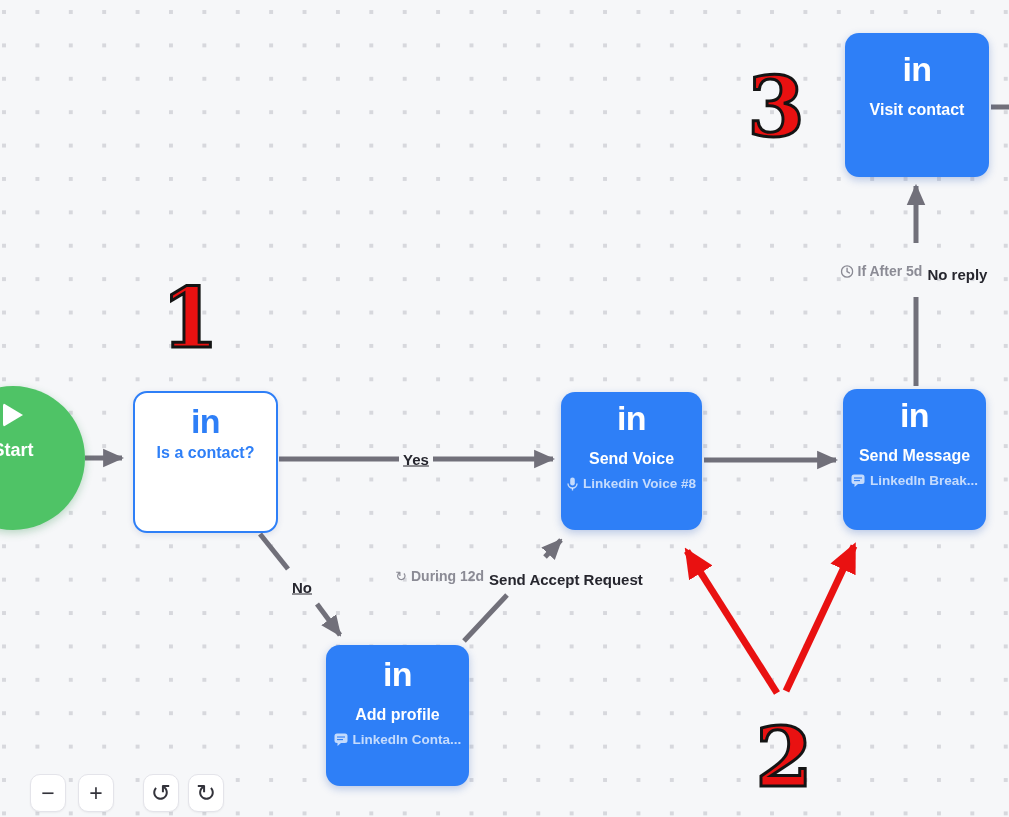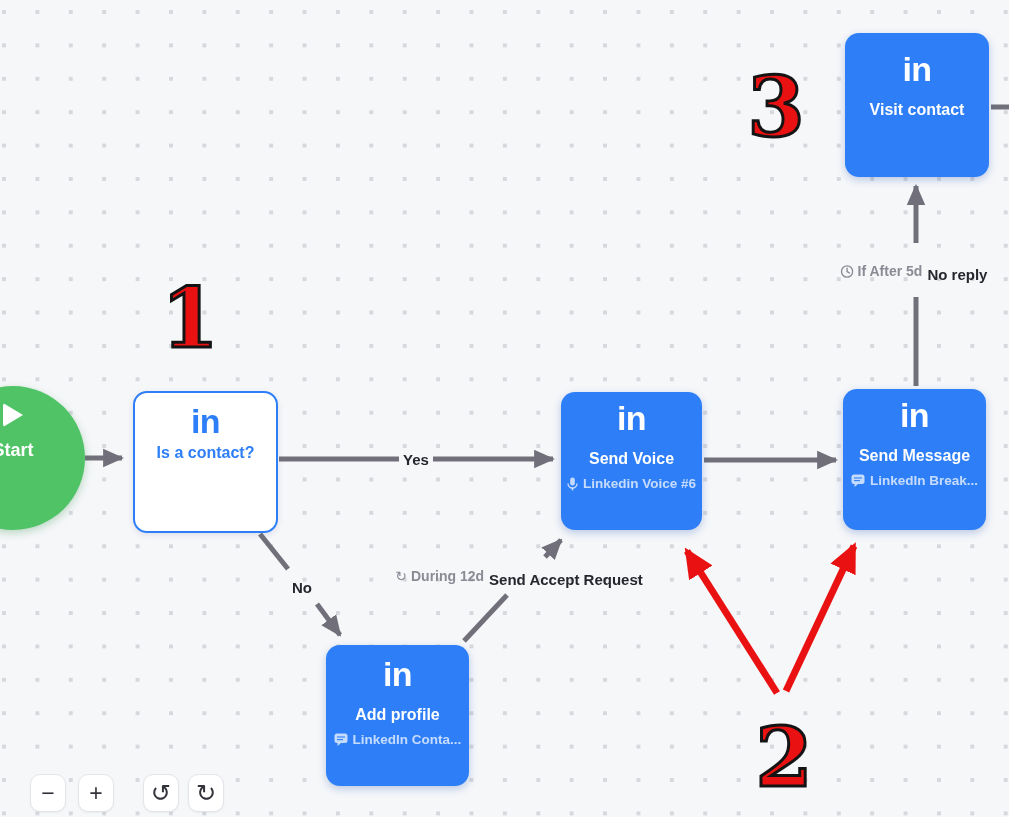--- a/index.html
+++ b/index.html
@@ -52,21 +52,21 @@
   .play-tri{
     margin-top:17px;width:0;height:0;
     border-left:20px solid #fff;border-top:12px solid transparent;border-bottom:12px solid transparent;
     border-radius:3px;
   }
   .start-label{margin-top:13px;font-size:18px;font-weight:bold;line-height:20px;}
 
   
   .edge-label{
     position:absolute;transform:translate(-50%,-50%);
-    font-size:15px;font-weight:bold;color:#26262E;white-space:nowrap;
+    font-size:15px;font-weight:bold;color:#26262E;white-space:nowrap;text-decoration:underline;
   }
   .edge-label-group{
     position:absolute;transform:translate(-50%,-50%);
     display:flex;flex-direction:row;align-items:center;gap:5px;white-space:nowrap;
   }
   .lbl-gray{
     display:flex;align-items:center;gap:4px;
     font-size:14px;font-weight:bold;color:#8B8B95;line-height:15px;
   }
   .lbl-dark{font-size:15px;font-weight:bold;color:#26262E;line-height:16px;margin-top:8px;}
@@ -136,21 +136,21 @@
 
   <div class="node-card blue-node" style="left:561px;top:392px;width:141px;height:138px;padding-top:6px;">
     <span class="in-logo">in</span>
     <div class="node-title">Send Voice</div>
     <div class="node-sub">
       <svg width="11" height="14" viewBox="0 0 11 14">
         <rect x="3.2" y="0.5" width="4.6" height="8" rx="2.3" fill="rgba(255,255,255,0.72)"></rect>
         <path d="M1 6.5 a4.5 4.5 0 0 0 9 0" stroke="rgba(255,255,255,0.72)" stroke-width="1.4" fill="none"></path>
         <line x1="5.5" y1="11" x2="5.5" y2="13.5" stroke="rgba(255,255,255,0.72)" stroke-width="1.4"></line>
       </svg>
-      <span>Linkedin Voice #6</span>
+      <span>Linkedin Voice #8</span>
     </div>
   </div>
 
   <div class="node-card blue-node" style="left:843px;top:389px;width:143px;height:141px;padding-top:6px;">
     <span class="in-logo">in</span>
     <div class="node-title">Send Message</div>
     <div class="node-sub">
       <svg width="14" height="13" viewBox="0 0 14 13">
         <rect x="0.5" y="0.5" width="13" height="9.5" rx="2.5" fill="rgba(255,255,255,0.72)"></rect>
         <path d="M3.5 10 L3.5 13 L7 10 Z" fill="rgba(255,255,255,0.72)"></path>

